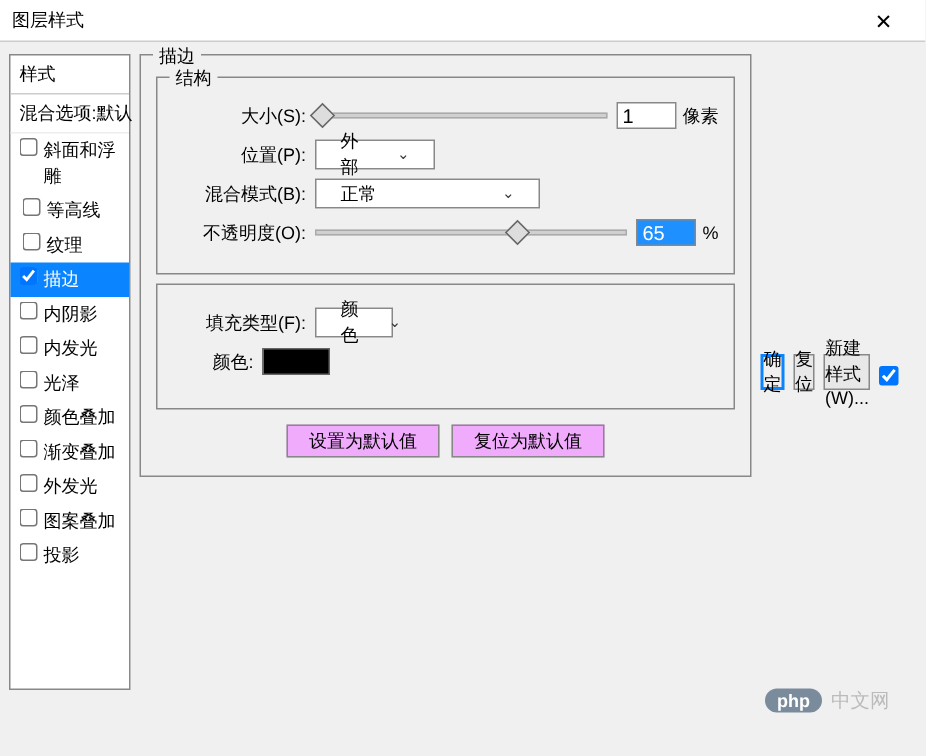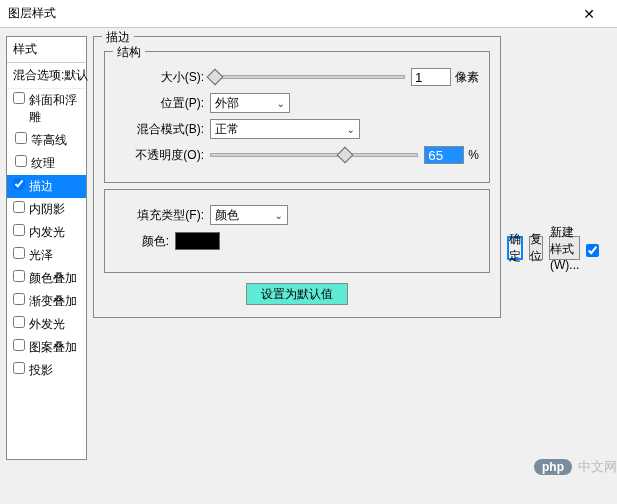--- a/index.html
+++ b/index.html
@@ -132,21 +132,21 @@
       background: #fff;
     }
     .num-input.highlight {
       background: #1e90ff;
       color: #fff;
     }
     .unit { margin-left: 4px; }
     .select {
       border: 1px solid #888;
       height: 20px;
-      padding: 0 4px;
+      padding: 0 16px;
       background: #fff;
       display: flex;
       align-items: center;
       justify-content: space-between;
       gap: 20px;
     }
     .select .chev { font-size: 10px; color: #333; }
     .color-swatch {
       width: 45px;
       height: 18px;
@@ -155,21 +155,21 @@
       display: inline-block;
     }
     .reset-row {
       display: flex;
       gap: 8px;
       margin-top: 10px;
       justify-content: center;
     }
     .btn {
       border: 1px solid #888;
-      background: #5eead4;
+      background: #f0abfc;
       padding: 2px 14px;
       height: 22px;
       display: inline-flex;
       align-items: center;
       cursor: default;
     }
     
     .right-panel {
       width: 104px;
       display: flex;
@@ -207,21 +207,21 @@
       margin-top: 6px;
     }
     .preview-inner {
       width: 38px;
       height: 38px;
       background: #555;
       border: 1px solid #333;
     }
     .watermark {
       position: absolute;
-      right: 0;
+      right: 24px;
       bottom: 28px;
       display: flex;
       align-items: center;
       gap: 6px;
       color: #bbb;
       font-size: 13px;
     }
     .php-pill {
       background: #7a8b9b;
       color: #fff;
@@ -338,34 +338,37 @@
             <div class="slider-thumb" style="left:65%"></div>
           </div>
           <input class="num-input highlight" value="65" style="">
           <span class="unit">%</span>
         </div>
       </div>
 
       <div class="structure-group" style="padding-bottom:16px">
         <div class="form-row">
           <div class="label">填充类型(F):</div>
-          <div class="select" style="width:78px">
+          <div class="select" style="width:52px">
             <span>颜色</span>
             <span class="chev">⌄</span>
           </div>
         </div>
         <div class="form-row">
           <div class="label" style="width:60px">颜色:</div>
           <div class="color-swatch"></div>
         </div>
       </div>
 
       <div class="reset-row">
         <div class="btn">
             <span>设置为默认值</span>
+          </div>
+        <div class="btn">
+            <span>复位为默认值</span>
           </div>
       </div>
 
     </div>
   </div>
 
   <div class="right-panel">
     <div class="r-btn primary">
         <span>确定</span>
       </div>

